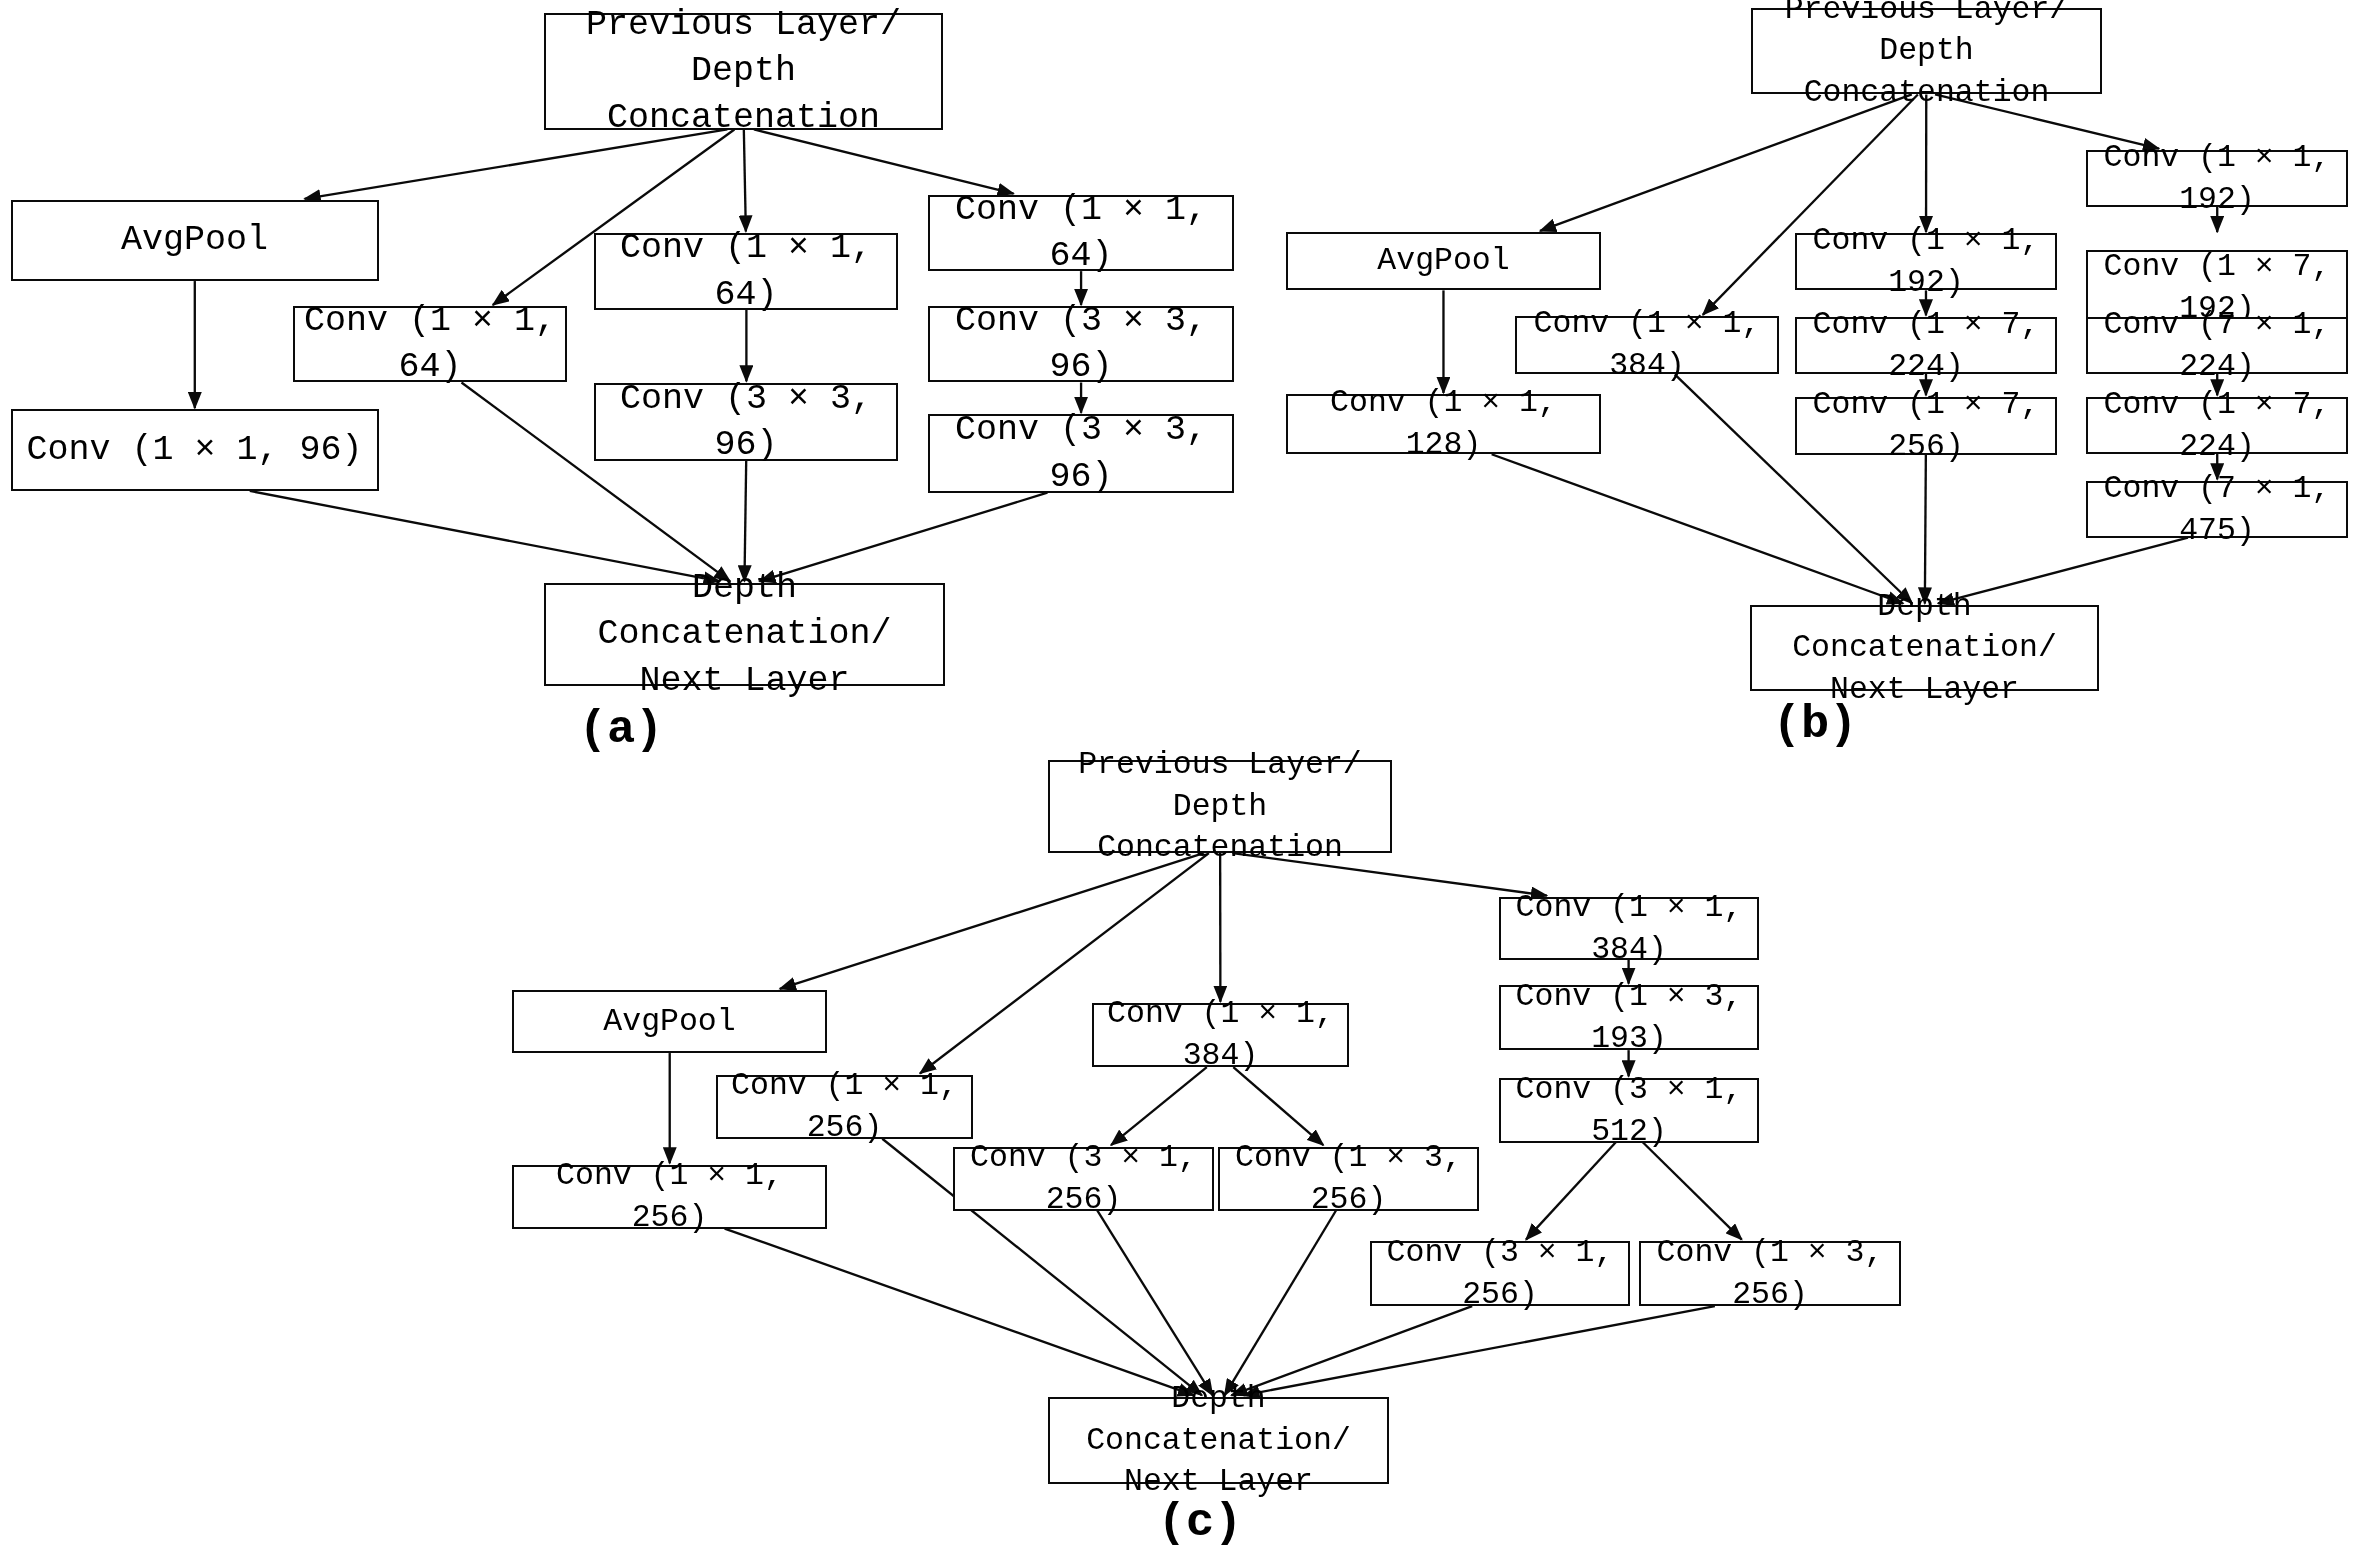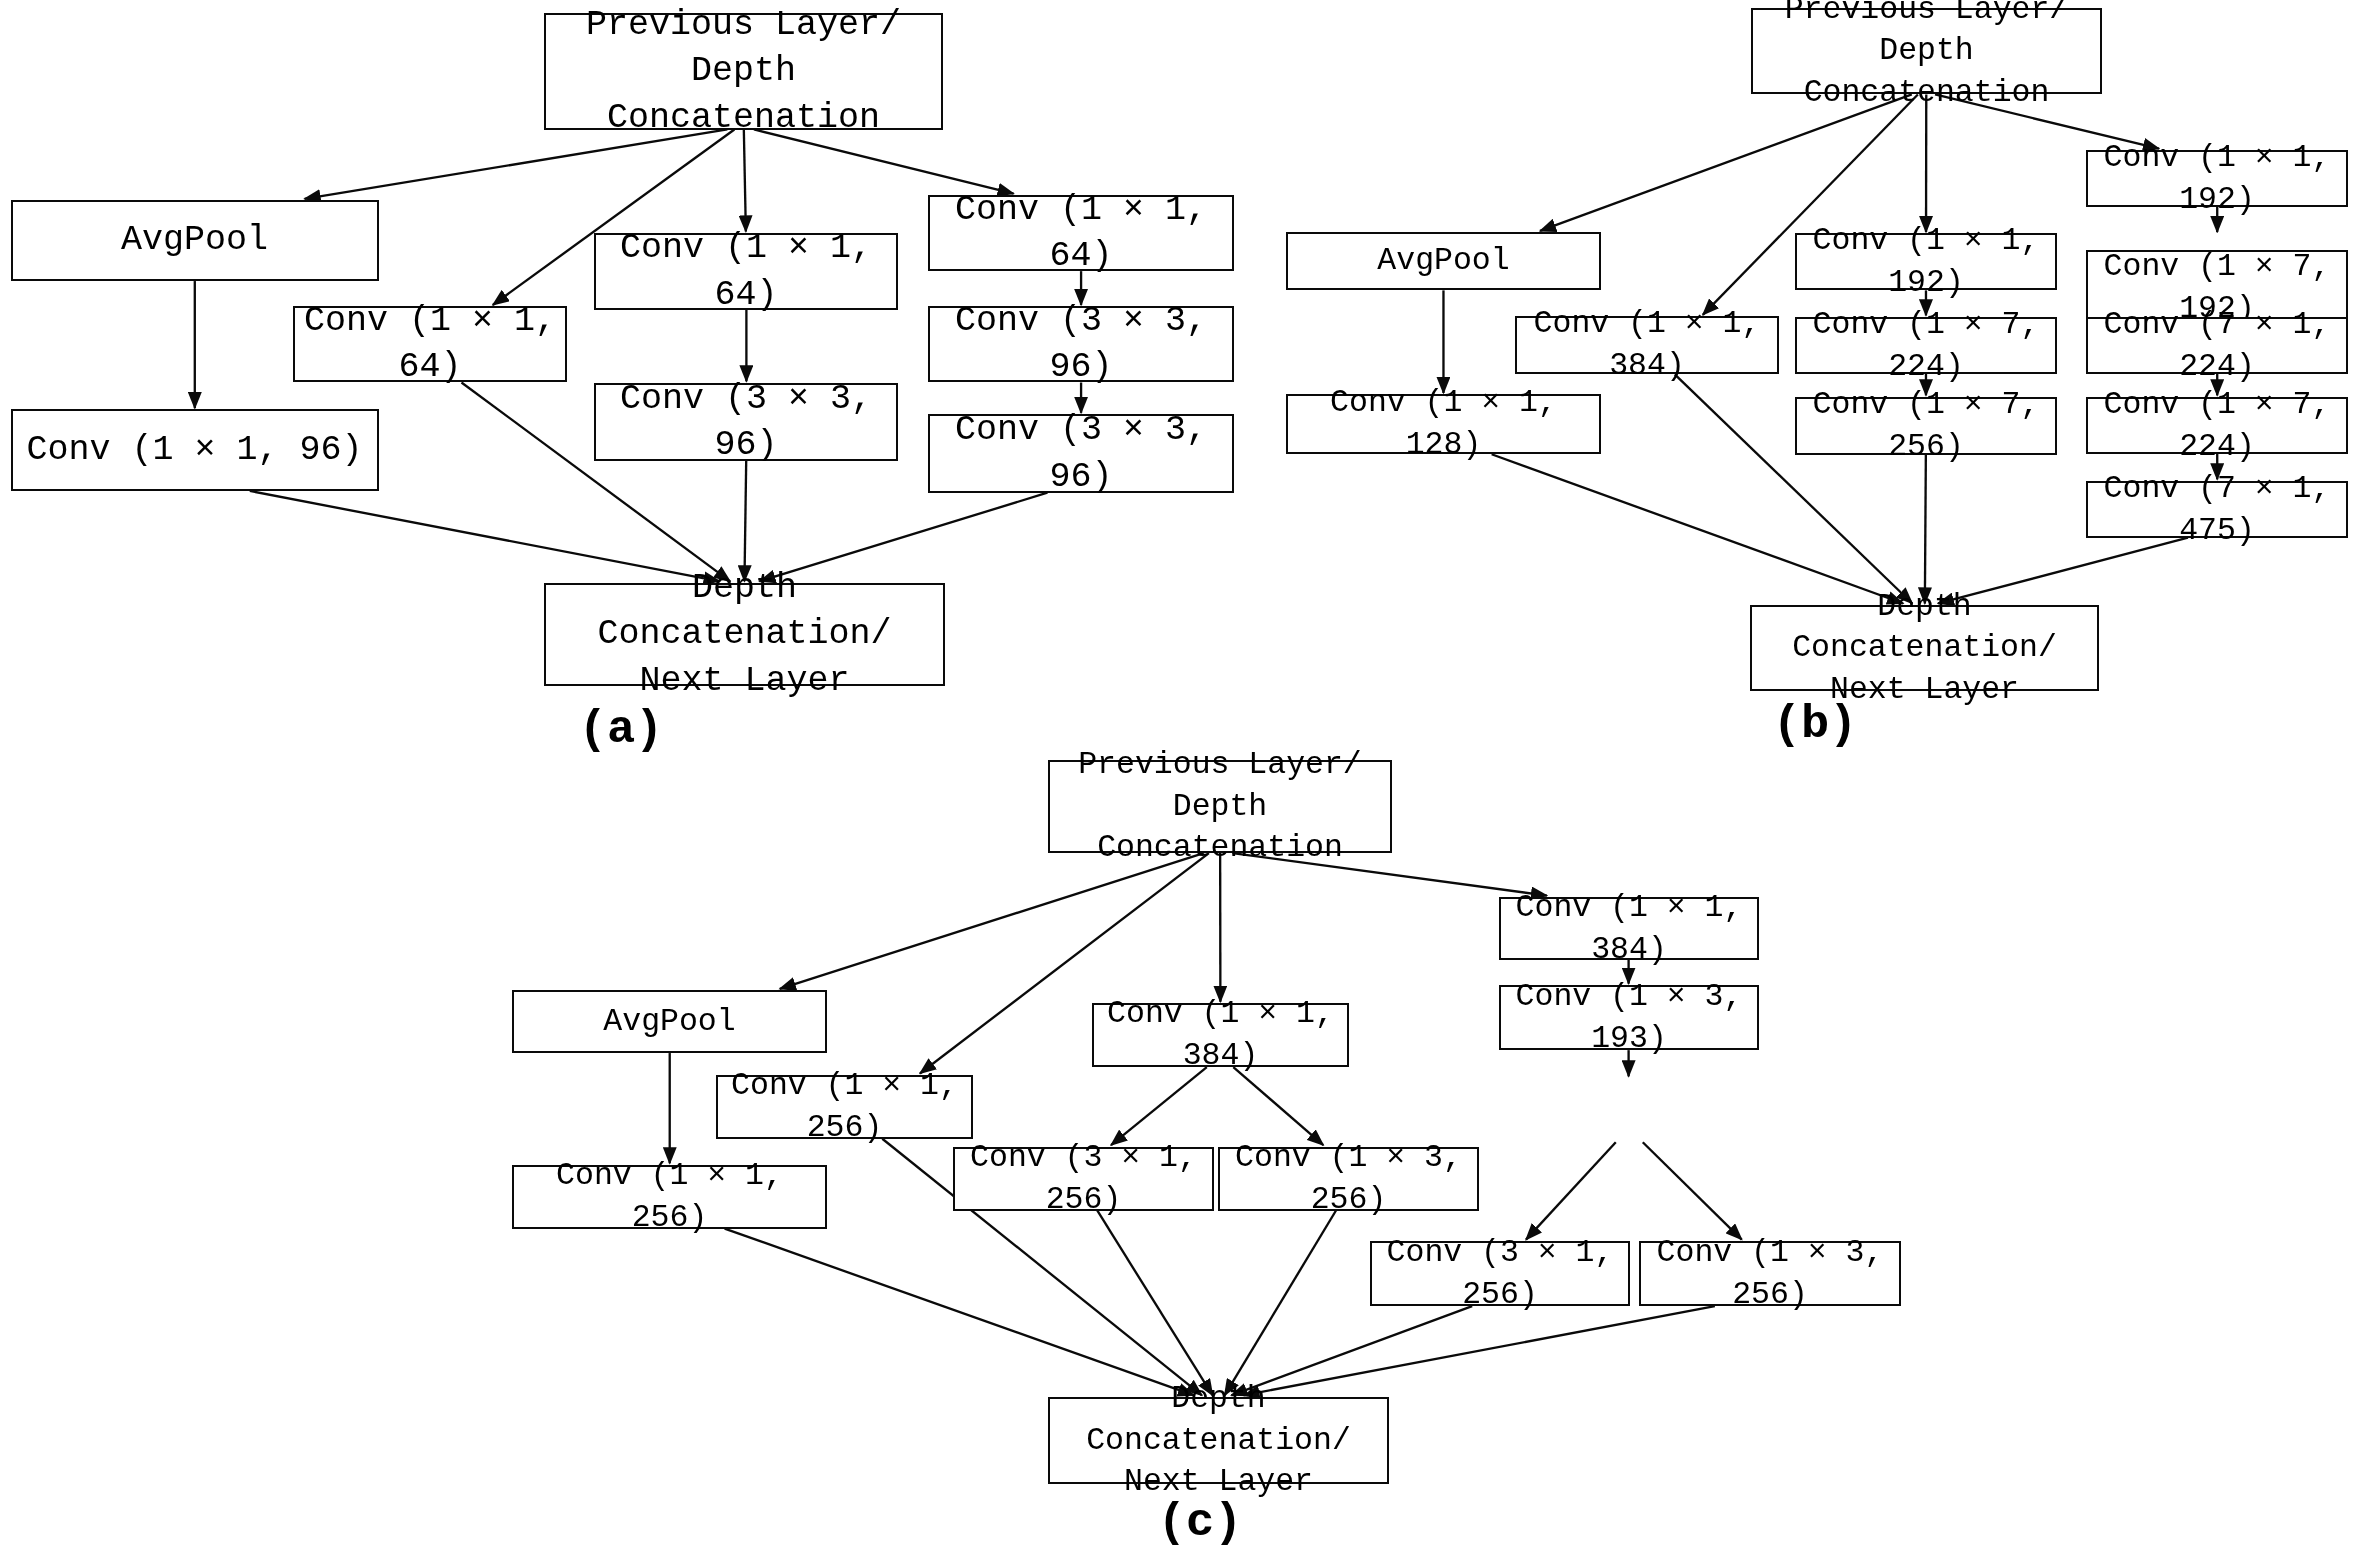--- a/index.html
+++ b/index.html
@@ -201,20 +201,23 @@
   </div>
   <div class="node dC" style="left:1218px; top:1147px; width:261px; height:64px">
     <span>Conv (1 × 3, 256)</span>
   </div>
   <div class="node dC" style="left:1499px; top:897px; width:260px; height:63px">
     <span>Conv (1 × 1, 384)</span>
   </div>
   <div class="node dC" style="left:1499px; top:985px; width:260px; height:65px">
     <span>Conv (1 × 3, 193)</span>
   </div>
+  <div class="node dC" style="left:1499px; top:1078px; width:260px; height:65px">
+    <span>Conv (3 × 1, 512)</span>
+  </div>
   <div class="node dC" style="left:1370px; top:1241px; width:260px; height:65px">
     <span>Conv (3 × 1, 256)</span>
   </div>
   <div class="node dC" style="left:1639px; top:1241px; width:262px; height:65px">
     <span>Conv (1 × 3, 256)</span>
   </div>
   <div class="node dC" style="left:1048px; top:1397px; width:341px; height:87px">
     <span>Depth Concatenation/
 Next Layer</span>
   </div>

